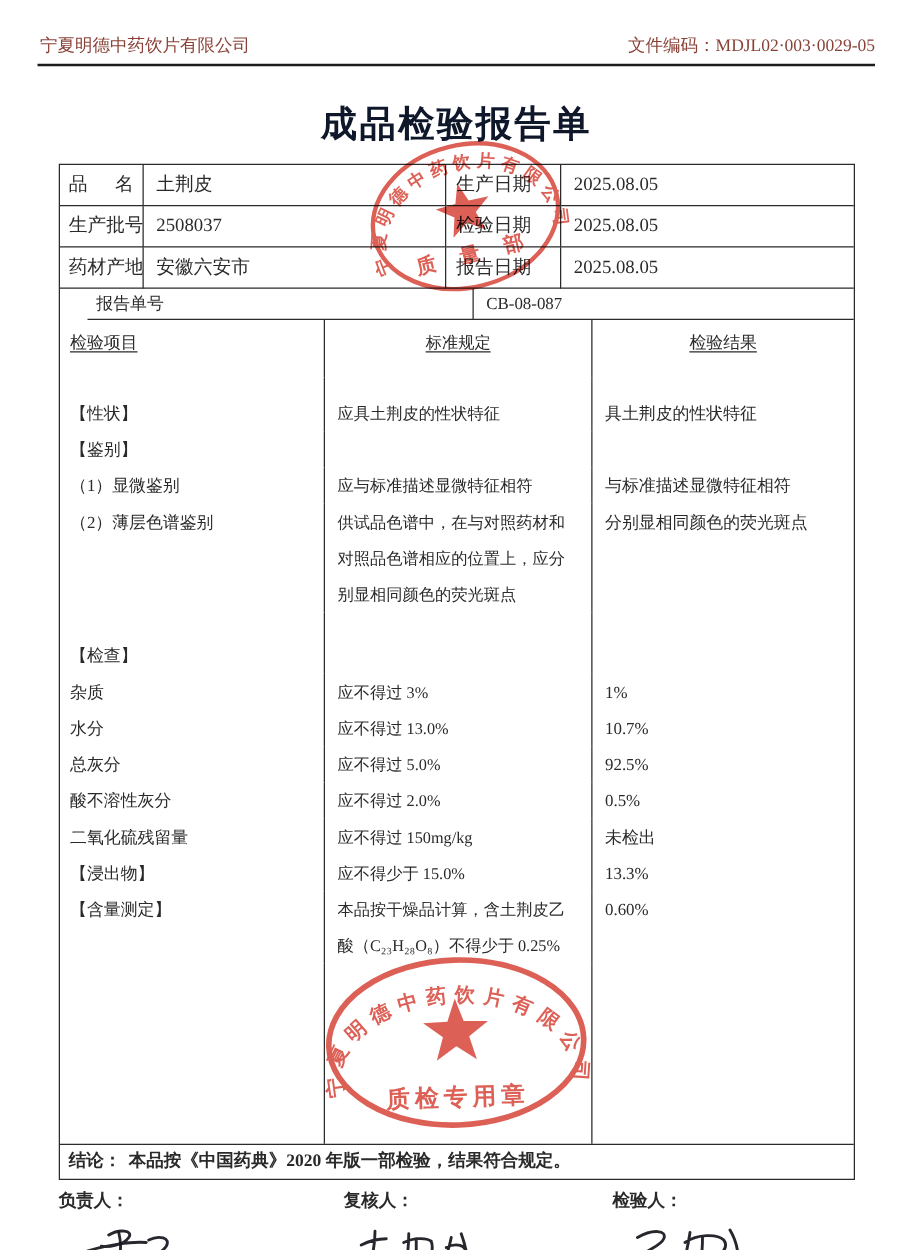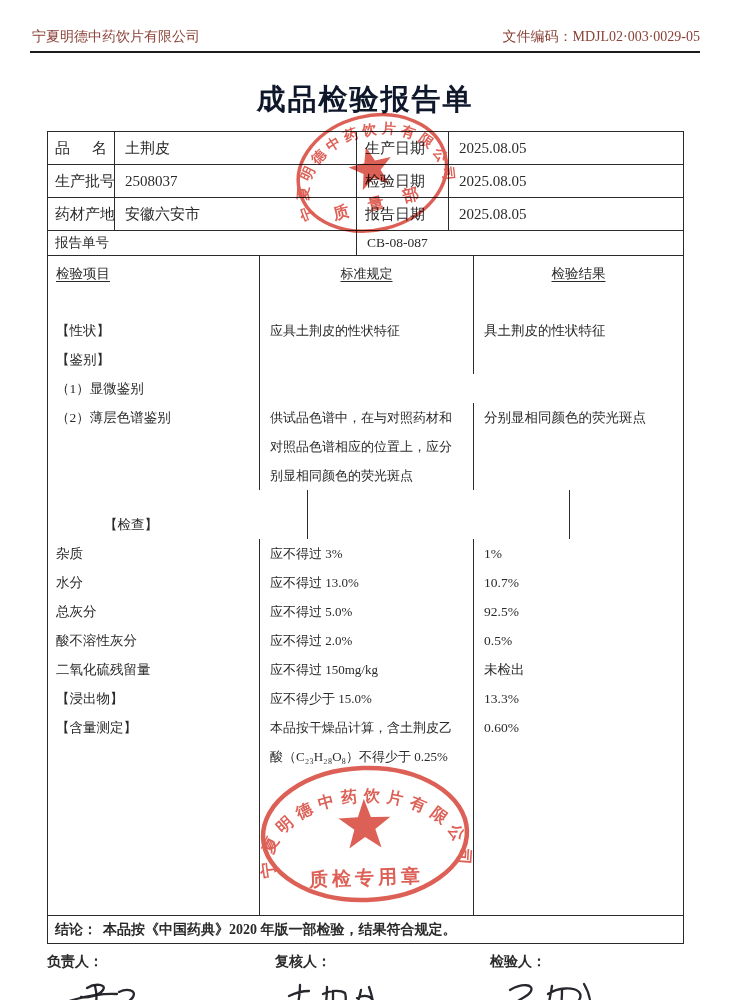--- a/index.html
+++ b/index.html
@@ -19,34 +19,34 @@
 
   
   .doc { position:absolute; left:47px; top:131px; width:637px; border:1.6px solid var(--line); background:transparent; }
   .info-row { display:flex; height:33px; line-height:32px; font-size:15px; }
   .info-row > div { border-bottom:1px solid var(--line); overflow:hidden; white-space:nowrap; }
   .il  { width:67px;  padding:0 7px;  border-right:1px solid var(--line); text-align:justify; text-align-last:justify; }
   .iv  { width:242px; padding:0 10px; border-right:1px solid var(--line); }
   .il2 { width:92px;  padding:0 8px;  border-right:1px solid var(--line); }
   .iv2 { flex:1; padding:0 10px; }
   .report-row { display:flex; height:25px; line-height:24px; font-size:13.5px; }
-  .rl { width:309px; padding:0 7px; border-right:1px solid var(--line); border-bottom:1px solid var(--line); }
+  .rl { width:309px; padding:0 7px; border-right:1px solid var(--line); border-bottom:1px solid var(--line);margin-left:22px; }
   .rv { flex:1; padding:0 10px; border-bottom:1px solid var(--line); }
 
   
   .insp-row { display:flex; font-size:13.5px; line-height:29px; }
   .ci { width:212px; padding:0 8px;  border-right:1px solid var(--line); }
   .cs { width:214px; padding:0 10px; border-right:1px solid var(--line); font-size:13px; }
   .cr { flex:1; padding:0 10px; }
   .insp-head { height:46px; }
   .insp-head > div { padding-top:8px; line-height:20px; }
   .center { text-align:center; }
   .u { text-decoration:underline; text-underline-offset:3px; }
   .first > div { padding-top:14px; }
-  .gap-before > div { padding-top:20px;margin-left:48px; }
+  .gap-before > div { padding-top:20px; }
   .spacer-row { height:144px; }
   .conclusion { display:flex; border-top:1px solid var(--line); height:28px; line-height:27px;
     font-weight:bold; font-size:14px; padding:0 7px; }
   .conclusion .ctext { margin-left:6px; }
 
   
   .signatures { position:absolute; left:47px; top:942px; width:637px; display:flex;
     align-items:flex-start; font-size:14px; font-weight:bold; }
   .siggroup { display:flex; align-items:flex-start;flex-direction:column; }
   .siggroup .lbl { line-height:40px; }
@@ -116,20 +116,22 @@
   </div>
 
   <div class="insp-row">
     <div class="ci">【鉴别】</div>
     <div class="cs"></div>
     <div class="cr"></div>
   </div>
 
   <div class="insp-row">
     <div class="ci">（1）显微鉴别</div>
+    <div class="cs">应与标准描述显微特征相符</div>
+    <div class="cr">与标准描述显微特征相符</div>
   </div>
 
   <div class="insp-row">
     <div class="ci">（2）薄层色谱鉴别</div>
     <div class="cs">供试品色谱中，在与对照药材和对照品色谱相应的位置上，应分别显相同颜色的荧光斑点</div>
     <div class="cr">分别显相同颜色的荧光斑点</div>
   </div>
 
   <div class="insp-row gap-before">
     <div class="ci">【检查】</div>

